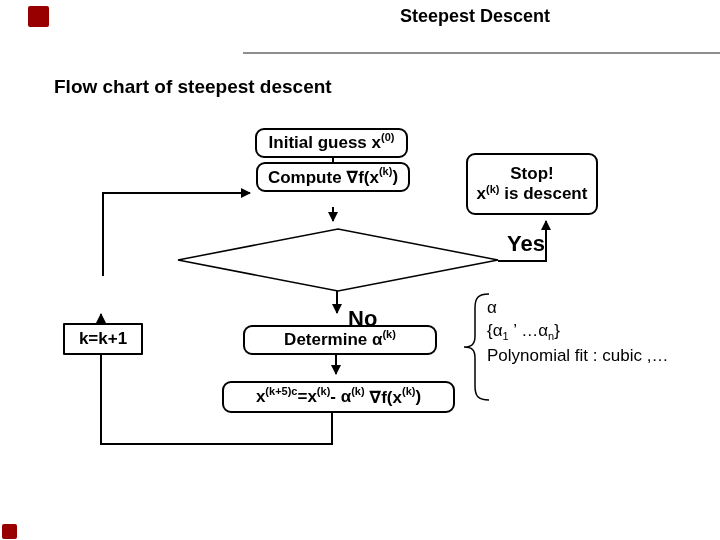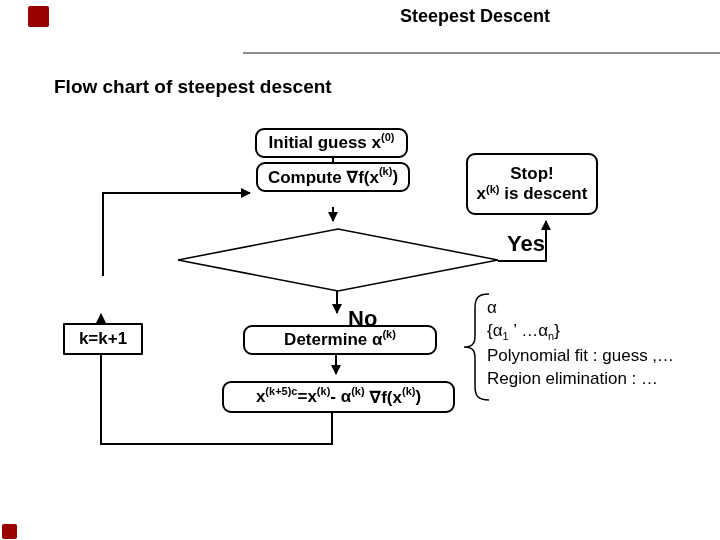--- a/index.html
+++ b/index.html
@@ -96,17 +96,16 @@
   </div>
 
   <div id="box-stop" class="fc-box">
     <div>Stop!</div>
     <div><span>x</span><span class="sup">(k)</span><span style="white-space:pre"> is descent</span></div>
   </div>
 
   <div id="annotation" class="abs">
     <div>α</div>
     <div><span>{α</span><span class="sub">1</span><span style="white-space:pre"> ’ …α</span><span class="sub">n</span><span>}</span></div>
-    <div>Polynomial fit : guess ,…</div>
-    <div>Region elimination : …</div>
+    <div>Polynomial fit : cubic ,…</div>
   </div>
 
 </div>
 
 </body></html>

